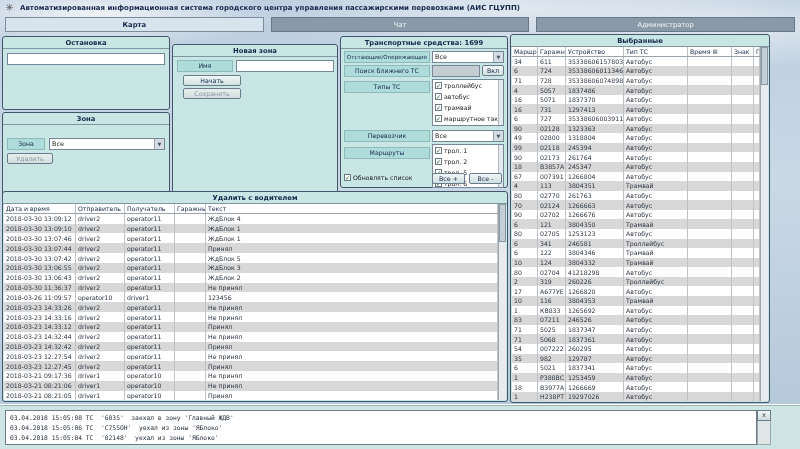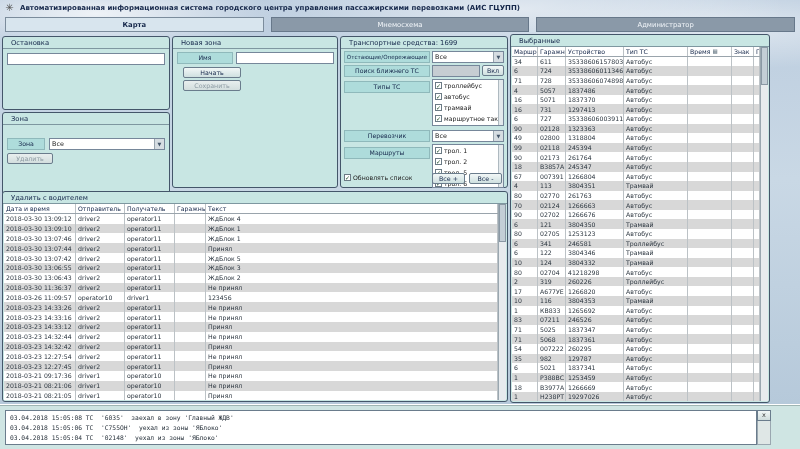--- a/index.html
+++ b/index.html
@@ -18,25 +18,25 @@
 .titlebar{position:absolute;left:0;top:0;width:800px;height:16px;display:flex;align-items:center;}
 .logo{width:13px;height:13px;margin:1px 4px 0 3px;color:#555;font-size:10px;line-height:12px;text-align:center;}
 .apptitle{font-size:7px;font-weight:bold;color:#15274a;white-space:nowrap;}
 
 .tabbar{position:absolute;left:5px;top:17px;width:790px;height:15px;display:flex;gap:7px;}
 .tab{flex:1;background:#8a99a8;border:1px solid #67788a;color:#f2f6fa;font-size:6.8px;
   display:flex;align-items:center;justify-content:center;cursor:default;}
 .tab.active{background:#d8e5ee;color:#15274a;font-weight:bold;border-color:#7b8c9c;}
 
 .panel{position:absolute;background:#c8e6e3;border:1px solid #44566a;border-radius:3px;}
-.ph{height:12px;line-height:12px;padding:0 8px;font-size:6.8px;font-weight:normal;color:#15274a;
-  border-bottom:1px solid #7e97a0;white-space:nowrap;overflow:hidden;}
+.ph{height:12px;line-height:12px;padding:0 8px;font-size:6.8px;font-weight:bold;color:#15274a;
+  border-bottom:1px solid #7e97a0;white-space:nowrap;overflow:hidden;text-align:center;}
 #p-stop{left:2px;top:36px;width:168px;height:74px;}
 #p-zone{left:2px;top:112px;width:168px;height:100px;}
-#p-newzone{left:172px;top:36px;width:166px;height:152px;}
+#p-newzone{left:172px;top:44px;width:166px;height:152px;}
 #p-vehicles{left:340px;top:36px;width:168px;height:152px;}
 #p-chat{left:2px;top:191px;width:506px;height:211px;}
 #p-selected{left:510px;top:34px;width:260px;height:369px;}
 .ti{position:absolute;background:#fff;border:1px solid #76879a;font-size:6.4px;padding:0 2px;
   font-family:"DejaVu Sans","Liberation Sans",sans-serif;color:#222;height:12px;}
 .chip{position:absolute;background:#aedcdb;border:1px solid #8fb9bb;color:#15274a;
   font-size:6.2px;text-align:center;height:12px;line-height:10px;overflow:hidden;white-space:nowrap;}
 .btn{position:absolute;background:linear-gradient(#f2f7f7,#cfe0e0);border:1px solid #6a7c8c;
   border-radius:2px;font-size:6.3px;color:#15274a;text-align:center;height:11px;line-height:9px;cursor:default;}
 .btn.disabled{color:#8d9ba3;background:linear-gradient(#e8eeee,#d3dede);}
@@ -84,21 +84,21 @@
 </head>
 <body>
 
 <div class="titlebar">
   <span class="logo">✳</span>
   <span class="apptitle">Автоматизированная информационная система городского центра управления пассажирскими перевозками (АИС ГЦУПП)</span>
 </div>
 
 <div class="tabbar">
     <div class="tab active">Карта</div>
-    <div class="tab">Мнемосхема</div>
+    <div class="tab">Чат</div>
     <div class="tab">Администратор</div>
   </div>
 
 <div class="panel" id="p-stop">
   <div class="ph">Остановка</div>
   <input class="ti" style="left: 4px; top: 16px; width: 158px;" value="">
 </div>
 
 <div class="panel" id="p-zone">
   <div class="ph">Зона</div>

